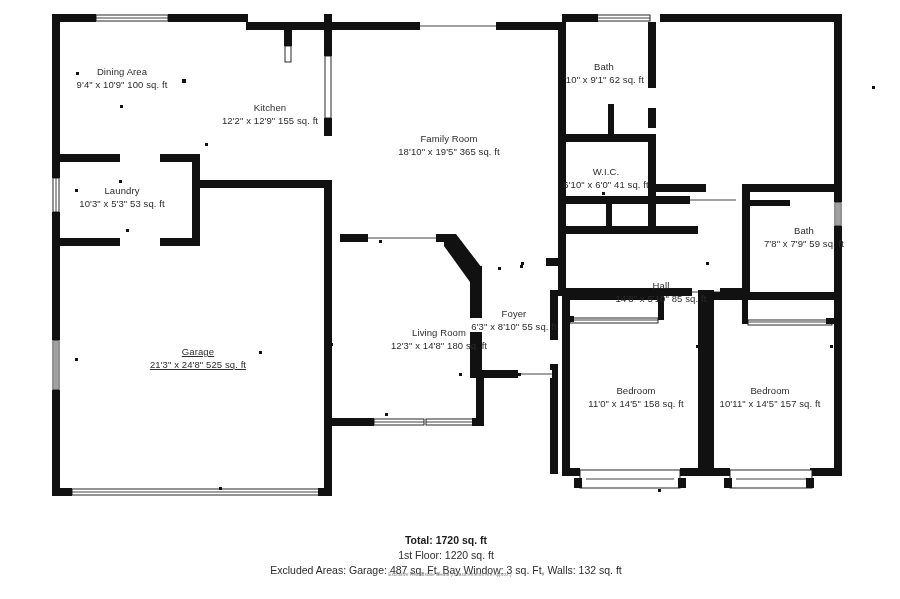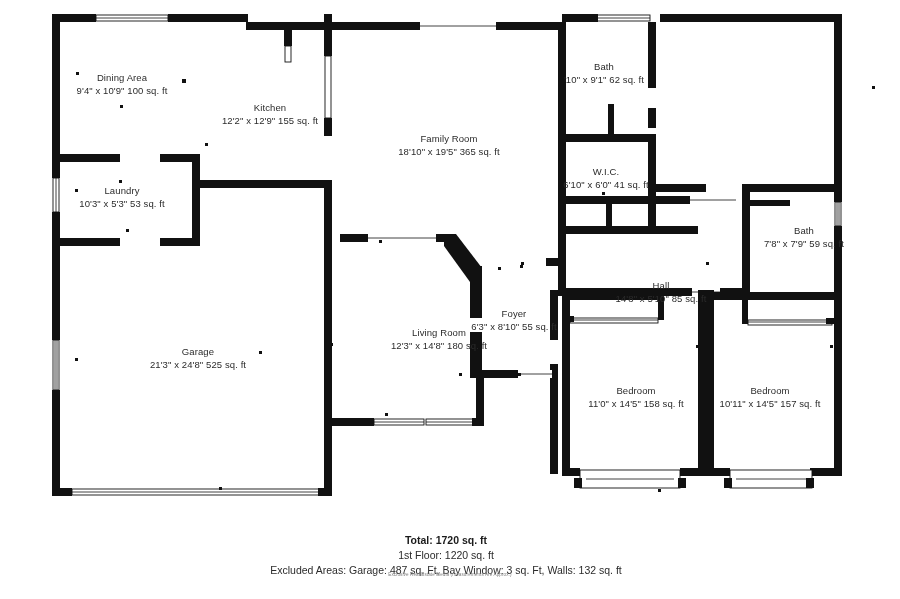--- a/index.html
+++ b/index.html
@@ -398,36 +398,36 @@
       <rect class="marker" x="696" y="345" width="3" height="3"></rect>
       <rect class="marker" x="708" y="345" width="3" height="3"></rect>
       <rect class="marker" x="830" y="345" width="3" height="3"></rect>
       <rect class="marker" x="666" y="18" width="3" height="3"></rect>
       <rect class="marker" x="872" y="86" width="3" height="3"></rect>
       <rect class="marker" x="658" y="489" width="3" height="3"></rect>
       <rect class="marker" x="219" y="487" width="3" height="3"></rect>
     </g>
   </svg>
 
-  <div class="room-label" style="left:122px; top:72px;">
+  <div class="room-label" style="left:122px; top:66px;">
     <span class="room-name">Dining Area</span>
     <span class="room-dims">9'4" x 10'9" 100 sq. ft</span>
   </div>
 
   <div class="room-label" style="left:250px; top:102px;margin-left:20px;">
     <span class="room-name">Kitchen</span>
     <span class="room-dims">12'2" x 12'9" 155 sq. ft</span>
   </div>
 
   <div class="room-label" style="left:122px; top:185px;">
     <span class="room-name">Laundry</span>
     <span class="room-dims">10'3" x 5'3" 53 sq. ft</span>
   </div>
 
-  <div class="room-label" style="left:198px; top:346px;">
+  <div class="room-label" style="left:198px; top:346px;text-decoration:underline;">
     <span class="room-name">Garage</span>
     <span class="room-dims">21'3" x 24'8" 525 sq. ft</span>
   </div>
 
   <div class="room-label" style="left:449px; top:133px;text-align:center;">
     <span class="room-name">Family Room</span>
     <span class="room-dims">18'10" x 19'5" 365 sq. ft</span>
   </div>
 
   <div class="room-label" style="left:404px; top:327px;margin-left:35px;">

